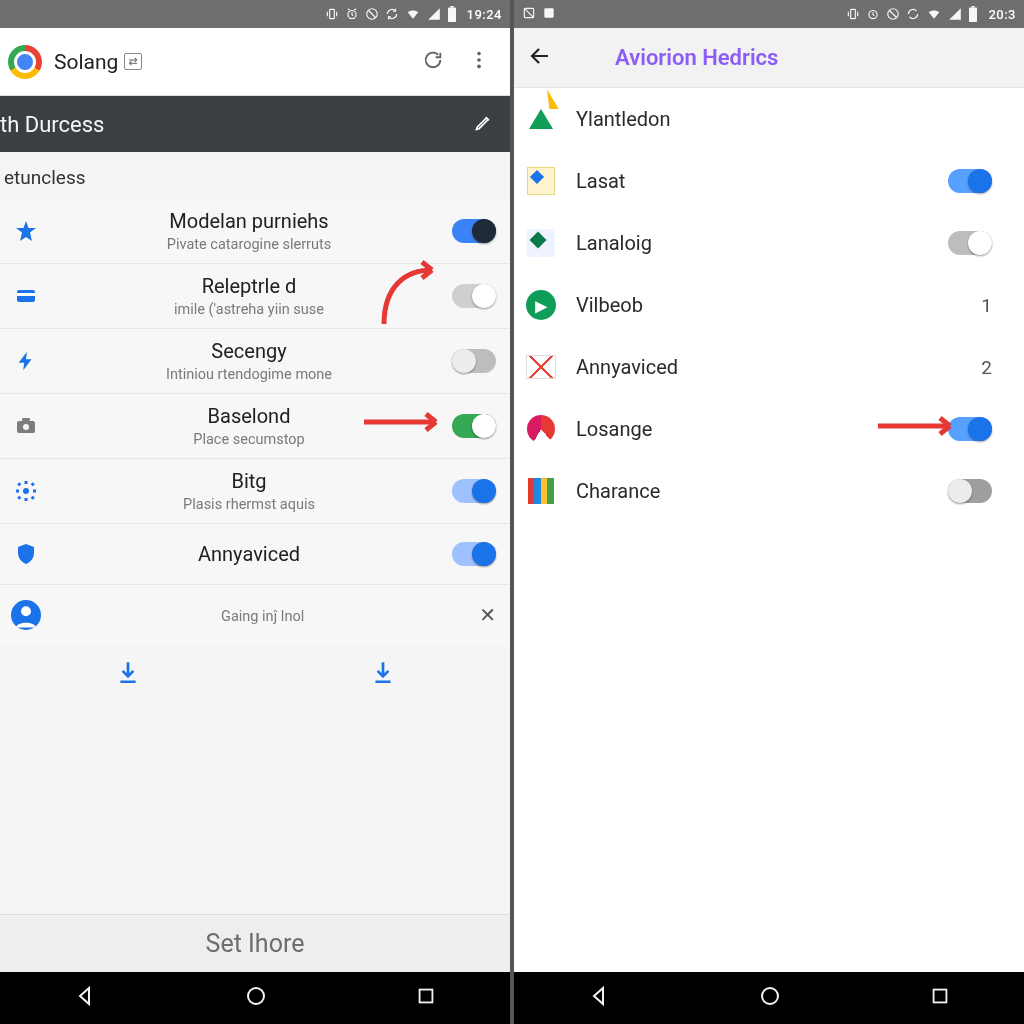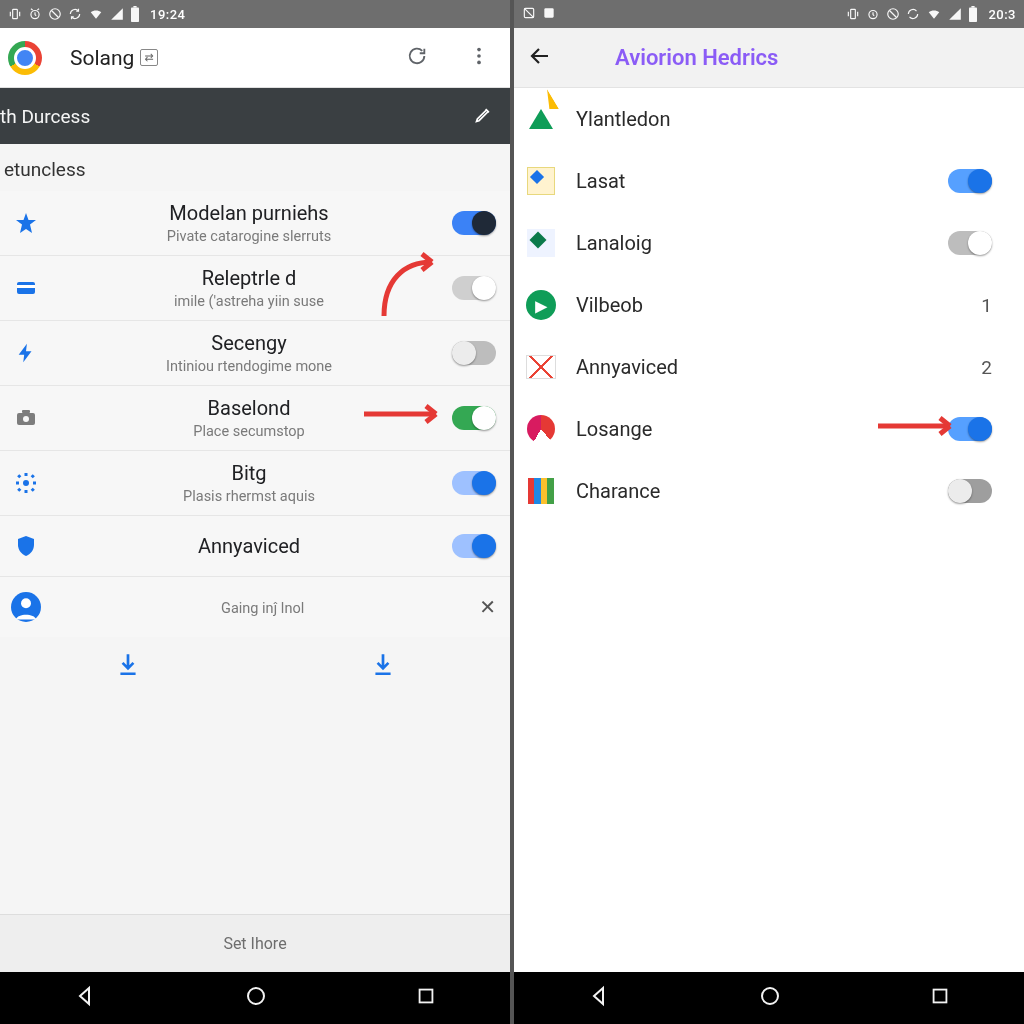--- a/index.html
+++ b/index.html
@@ -11,50 +11,50 @@
   width: 512px; height: 1024px;
   background: #f5f5f5;
   border-right: 2px solid #555;
   display: flex; flex-direction: column;
 }
 .phone:last-child { border-right: none; border-left: 2px solid #555; }
 
 
 .statusbar {
   height: 28px; background: #6e6e6e; color: #fff;
-  display: flex; align-items: center; 
+  display: flex; align-items: center; justify-content: flex-end;
   padding: 0 8px; font-size: 13px; gap: 6px;
 }
 .statusbar .ico { opacity: .95; display: inline-flex; }
 .statusbar .clock { margin-left: 4px; font-weight: 500; letter-spacing: .5px; }
 
 
 .chrome-bar {
-  height: 60px; background: #fff;
+  height: 68px; background: #fff;
   display: flex; align-items: center; padding: 0 14px 0 8px;
-  gap: 28px; border-bottom: 1px solid #e0e0e0;
+  gap: 12px; border-bottom: 1px solid #e0e0e0;
 }
 .chrome-logo { width: 34px; height: 34px; border-radius: 50%; background:
   conic-gradient(#ea4335 0 120deg, #fbbc05 120deg 240deg, #34a853 240deg 360deg);
   position: relative; display: flex; align-items:center; justify-content:center;
 }
 .chrome-logo::after {
   content:""; width:16px; height:16px; background:#4285f4; border-radius:50%;
   border: 3px solid #fff;
 }
 .chrome-title { flex: 1; font-size: 21px; color: #222; display:flex; align-items:center; gap:6px; }
 .chip { font-size: 11px; padding: 1px 3px; border: 1px solid #888; color:#666; border-radius:2px; }
 .hdr-ico { color: #5f6368; padding: 6px; }
 
 
 .dark-sub {
   height: 56px; background: #3a3f42; color: #fff;
   display: flex; align-items: center; padding: 0 16px 0 0;
 }
-.dark-sub .lbl { font-size: 19px; opacity: .95; }
+.dark-sub .lbl { font-size: 22px; opacity: .95; }
 .dark-sub .spacer { flex: 1; }
 
 
 .section-lbl { padding: 14px 0 10px 4px; font-size: 19px; color: #333; }
 
 
 .list { flex: 1; overflow: hidden; background: #f5f5f5; }
 .row {
   display: flex; align-items: center;
   padding: 10px 14px 10px 6px; gap: 14px;
@@ -108,21 +108,21 @@
 
 .blue-actions {
   display:flex; justify-content:space-around; padding: 14px 0 6px;
 }
 .blue-actions .a { color:#1a73e8; }
 
 
 .footer-btn {
   height: 58px; background:#eeeeee; color:#6d6d6d;
   display:flex; align-items:center; justify-content:center;
-  font-size: 16px; border-top:1px solid #ddd;
+  font-size: 25px; border-top:1px solid #ddd;
 }
 
 
 .navbar {
   height: 52px; background:#000; color:#fff;
   display:flex; align-items:center; justify-content:space-around;
 }
 .navbar .nb { opacity:.95; }
 
 

